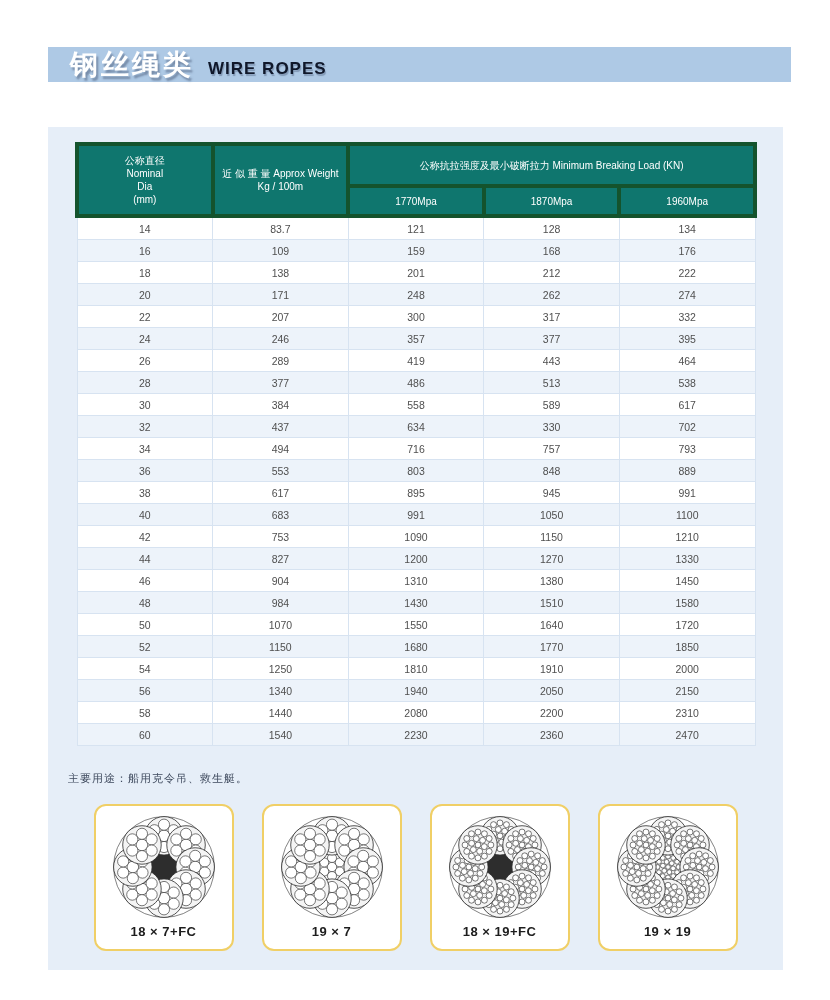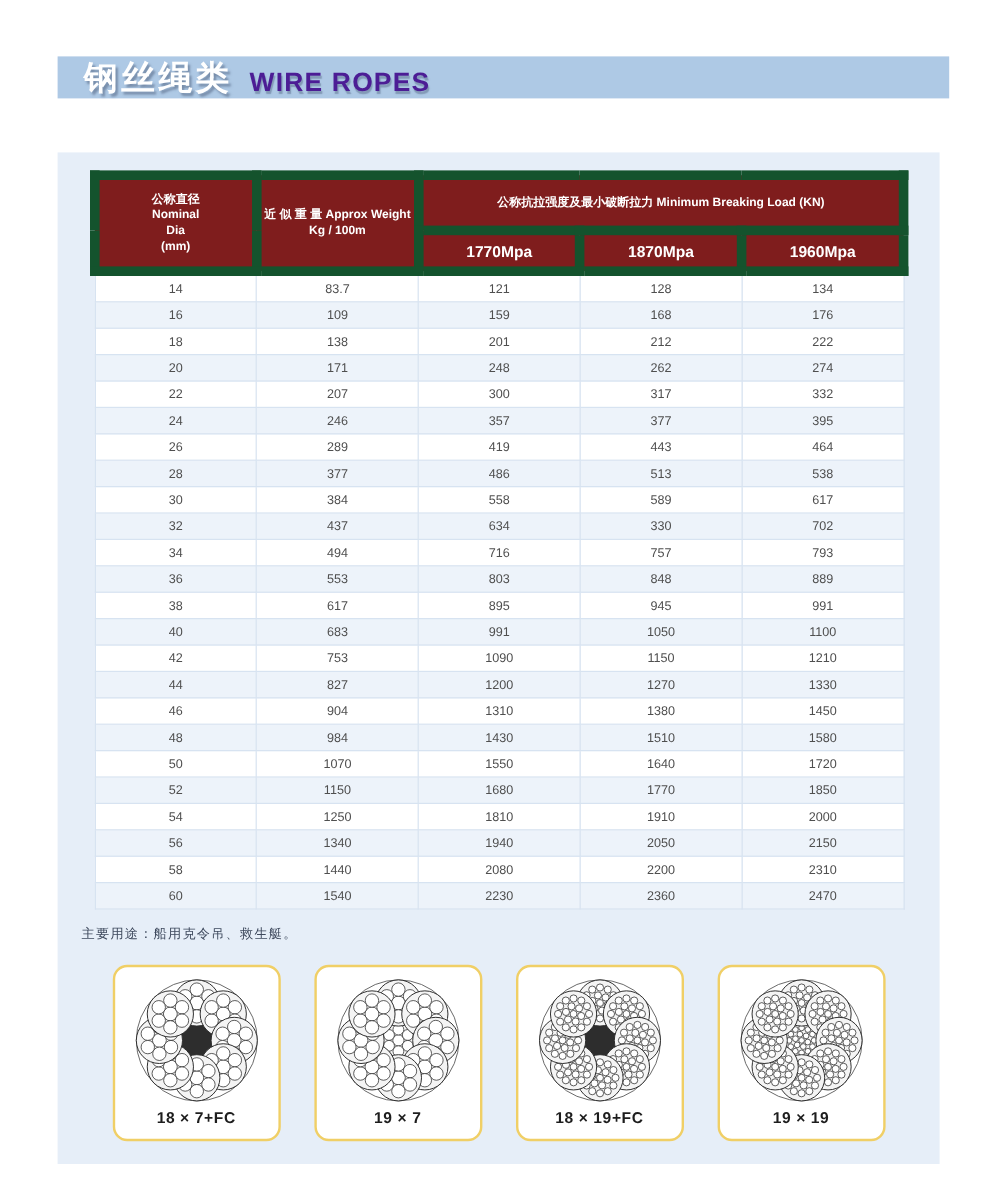--- a/index.html
+++ b/index.html
@@ -4,39 +4,39 @@
 <style>
   html,body{margin:0;padding:0;background:#fff;}
   .page{position:relative;width:830px;height:1000px;background:#fff;overflow:hidden;
         font-family:"Liberation Sans",sans-serif;margin-top:12px;}
 
   
   .banner{position:absolute;left:48px;top:35px;width:743px;height:35px;background:#aec9e5;
           display:flex;align-items:center;padding-left:22px;box-sizing:border-box;}
   .banner-zh{font-size:28px;font-weight:bold;color:#fff;letter-spacing:3px;
              text-shadow:2px 3px 2px rgba(100,120,150,.75);}
-  .banner-en{font-size:22px;font-weight:bold;color:#4c1d95;margin-left:14px;margin-top:8px;
+  .banner-en{font-size:17px;font-weight:bold;color:#0f172a;margin-left:14px;margin-top:8px;
              letter-spacing:1px;text-shadow:1px 2px 1px rgba(100,120,150,.6);}
 
   
   .section-head{position:absolute;left:46px;top:83px;display:flex;align-items:center;}
   .bullet{width:16px;height:16px;background:#f6c51a;margin-right:13px;}
   .sec-zh{font-size:17px;font-weight:bold;color:#161616;letter-spacing:1px;}
   .sec-en{font-size:13px;font-weight:bold;color:#161616;margin-left:8px;margin-top:2px;}
 
   
   .panel{position:absolute;left:48px;top:115px;width:735px;height:843px;background:#e6eef8;}
 
   
   table.spec{position:absolute;left:27px;top:15px;width:682px;border-collapse:collapse;
              table-layout:fixed;}
-  table.spec th{background:#7f1d1d;color:#fff;font-weight:bold;border:8px solid #14532d;
+  table.spec th{background:#0f766e;color:#fff;font-weight:normal;border:4px solid #14532d;
                 font-size:10px;line-height:13px;padding:0;}
   table.spec th.group{height:38px;font-size:10px;}
-  table.spec th.grade{height:26px;font-size:13px;}
+  table.spec th.grade{height:26px;font-size:10px;}
   table.spec th.side{height:67px;}
   table.spec td{background:#fff;border:1px solid #d7e3f1;height:21px;text-align:center;
                 font-size:10.5px;color:#4f4f4f;padding:0;}
   table.spec tbody tr:nth-child(even) td{background:#edf3fa;}
   .hline{display:block;}
 
   
   .note{position:absolute;left:20px;top:644px;font-size:11px;color:#3f4a5e;letter-spacing:1px;}
 
   

